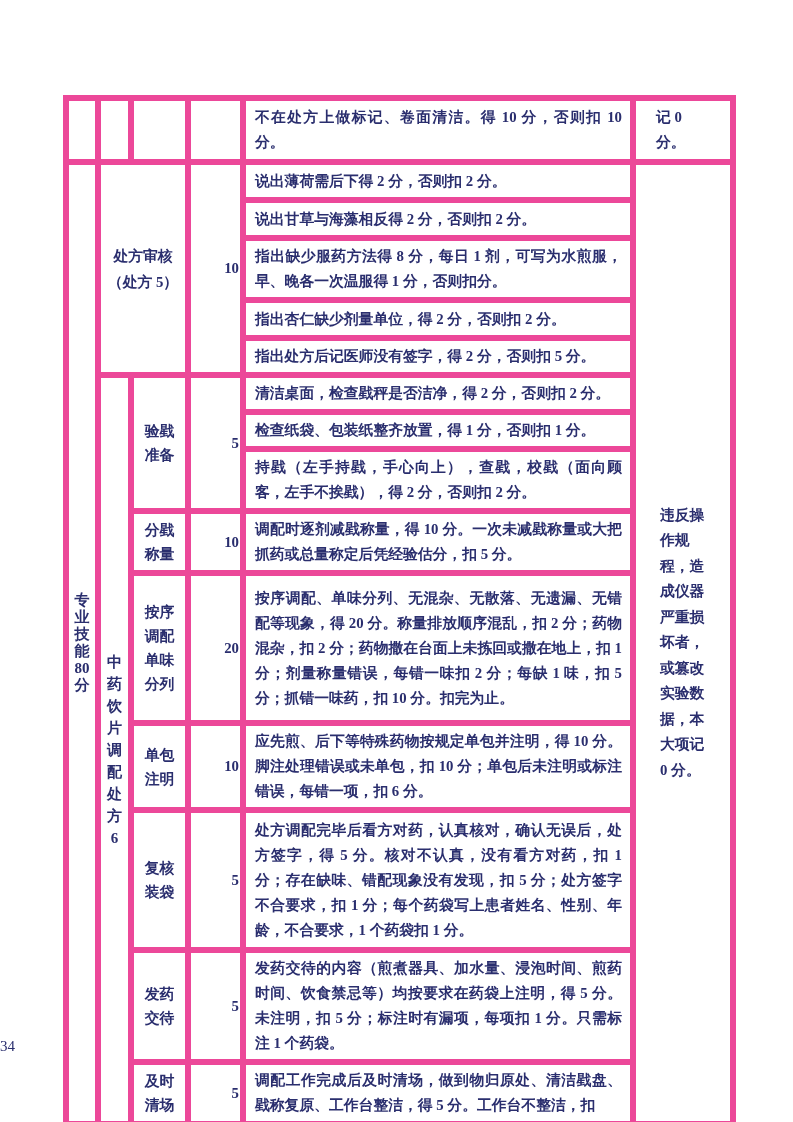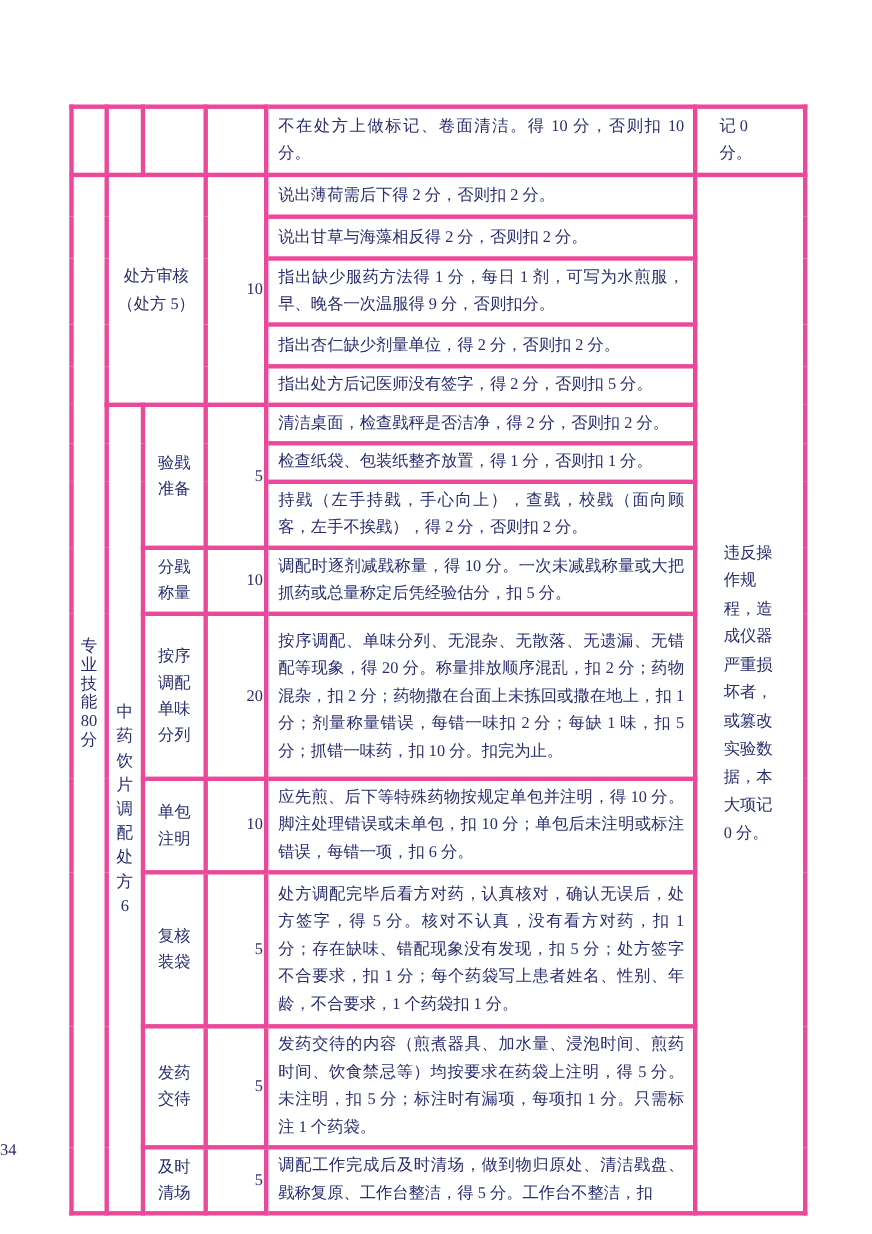--- a/index.html
+++ b/index.html
@@ -9,23 +9,24 @@
       font-family: "Liberation Serif", "DejaVu Serif", serif;
       color: #2a2e6e;
     }
     .page { position: relative; width: 793px; height: 1122px; background: #ffffff; overflow: hidden; }
 
     table.score {
       position: absolute; left: 63px; top: 95px; width: 667px;
       border-collapse: collapse; table-layout: fixed;
     }
     table.score td {
-      border: 4px solid #ec4899;
+      border: 6px solid #ec4899;
       vertical-align: middle;
       font-size: 14.8px;
+      font-weight: bold;
     }
     td.desc { padding: 3px 8px 3px 9px; line-height: 25px; text-align: justify; }
     td.note-top { padding: 4px 20px; line-height: 25px; vertical-align: top; }
     td.note-mid { padding: 4px 24px; line-height: 25.5px; vertical-align: middle; }
     td.points { text-align: right; }
     td.vcell { text-align: center; }
     .vchars { display: inline-block; }
     .vchars div { text-align: center; font-size: 15px; }
     .vchars.tight div { line-height: 17px; }
     .vchars.loose div { line-height: 22px; }
@@ -76,21 +77,21 @@
           <div>（处方 5）</div>
         </td>
         <td class="points" rowspan="5">10</td>
         <td class="desc">说出薄荷需后下得 2 分，否则扣 2 分。</td>
         <td class="note-mid" rowspan="14">违反操作规程，造成仪器严重损坏者，或篡改实验数据，本大项记 0 分。</td>
       </tr>
       <tr style="height:38px">
         <td class="desc">说出甘草与海藻相反得 2 分，否则扣 2 分。</td>
       </tr>
       <tr style="height:52px">
-        <td class="desc">指出缺少服药方法得 1 分，每日 1 剂，可写为水煎服，早、晚各一次温服得 9 分，否则扣分。</td>
+        <td class="desc">指出缺少服药方法得 8 分，每日 1 剂，可写为水煎服，早、晚各一次温服得 1 分，否则扣分。</td>
       </tr>
       <tr style="height:38px">
         <td class="desc">指出杏仁缺少剂量单位，得 2 分，否则扣 2 分。</td>
       </tr>
       <tr style="height:30px">
         <td class="desc">指出处方后记医师没有签字，得 2 分，否则扣 5 分。</td>
       </tr>
 
       <tr style="height:26px">
         <td class="vcell" rowspan="9">

